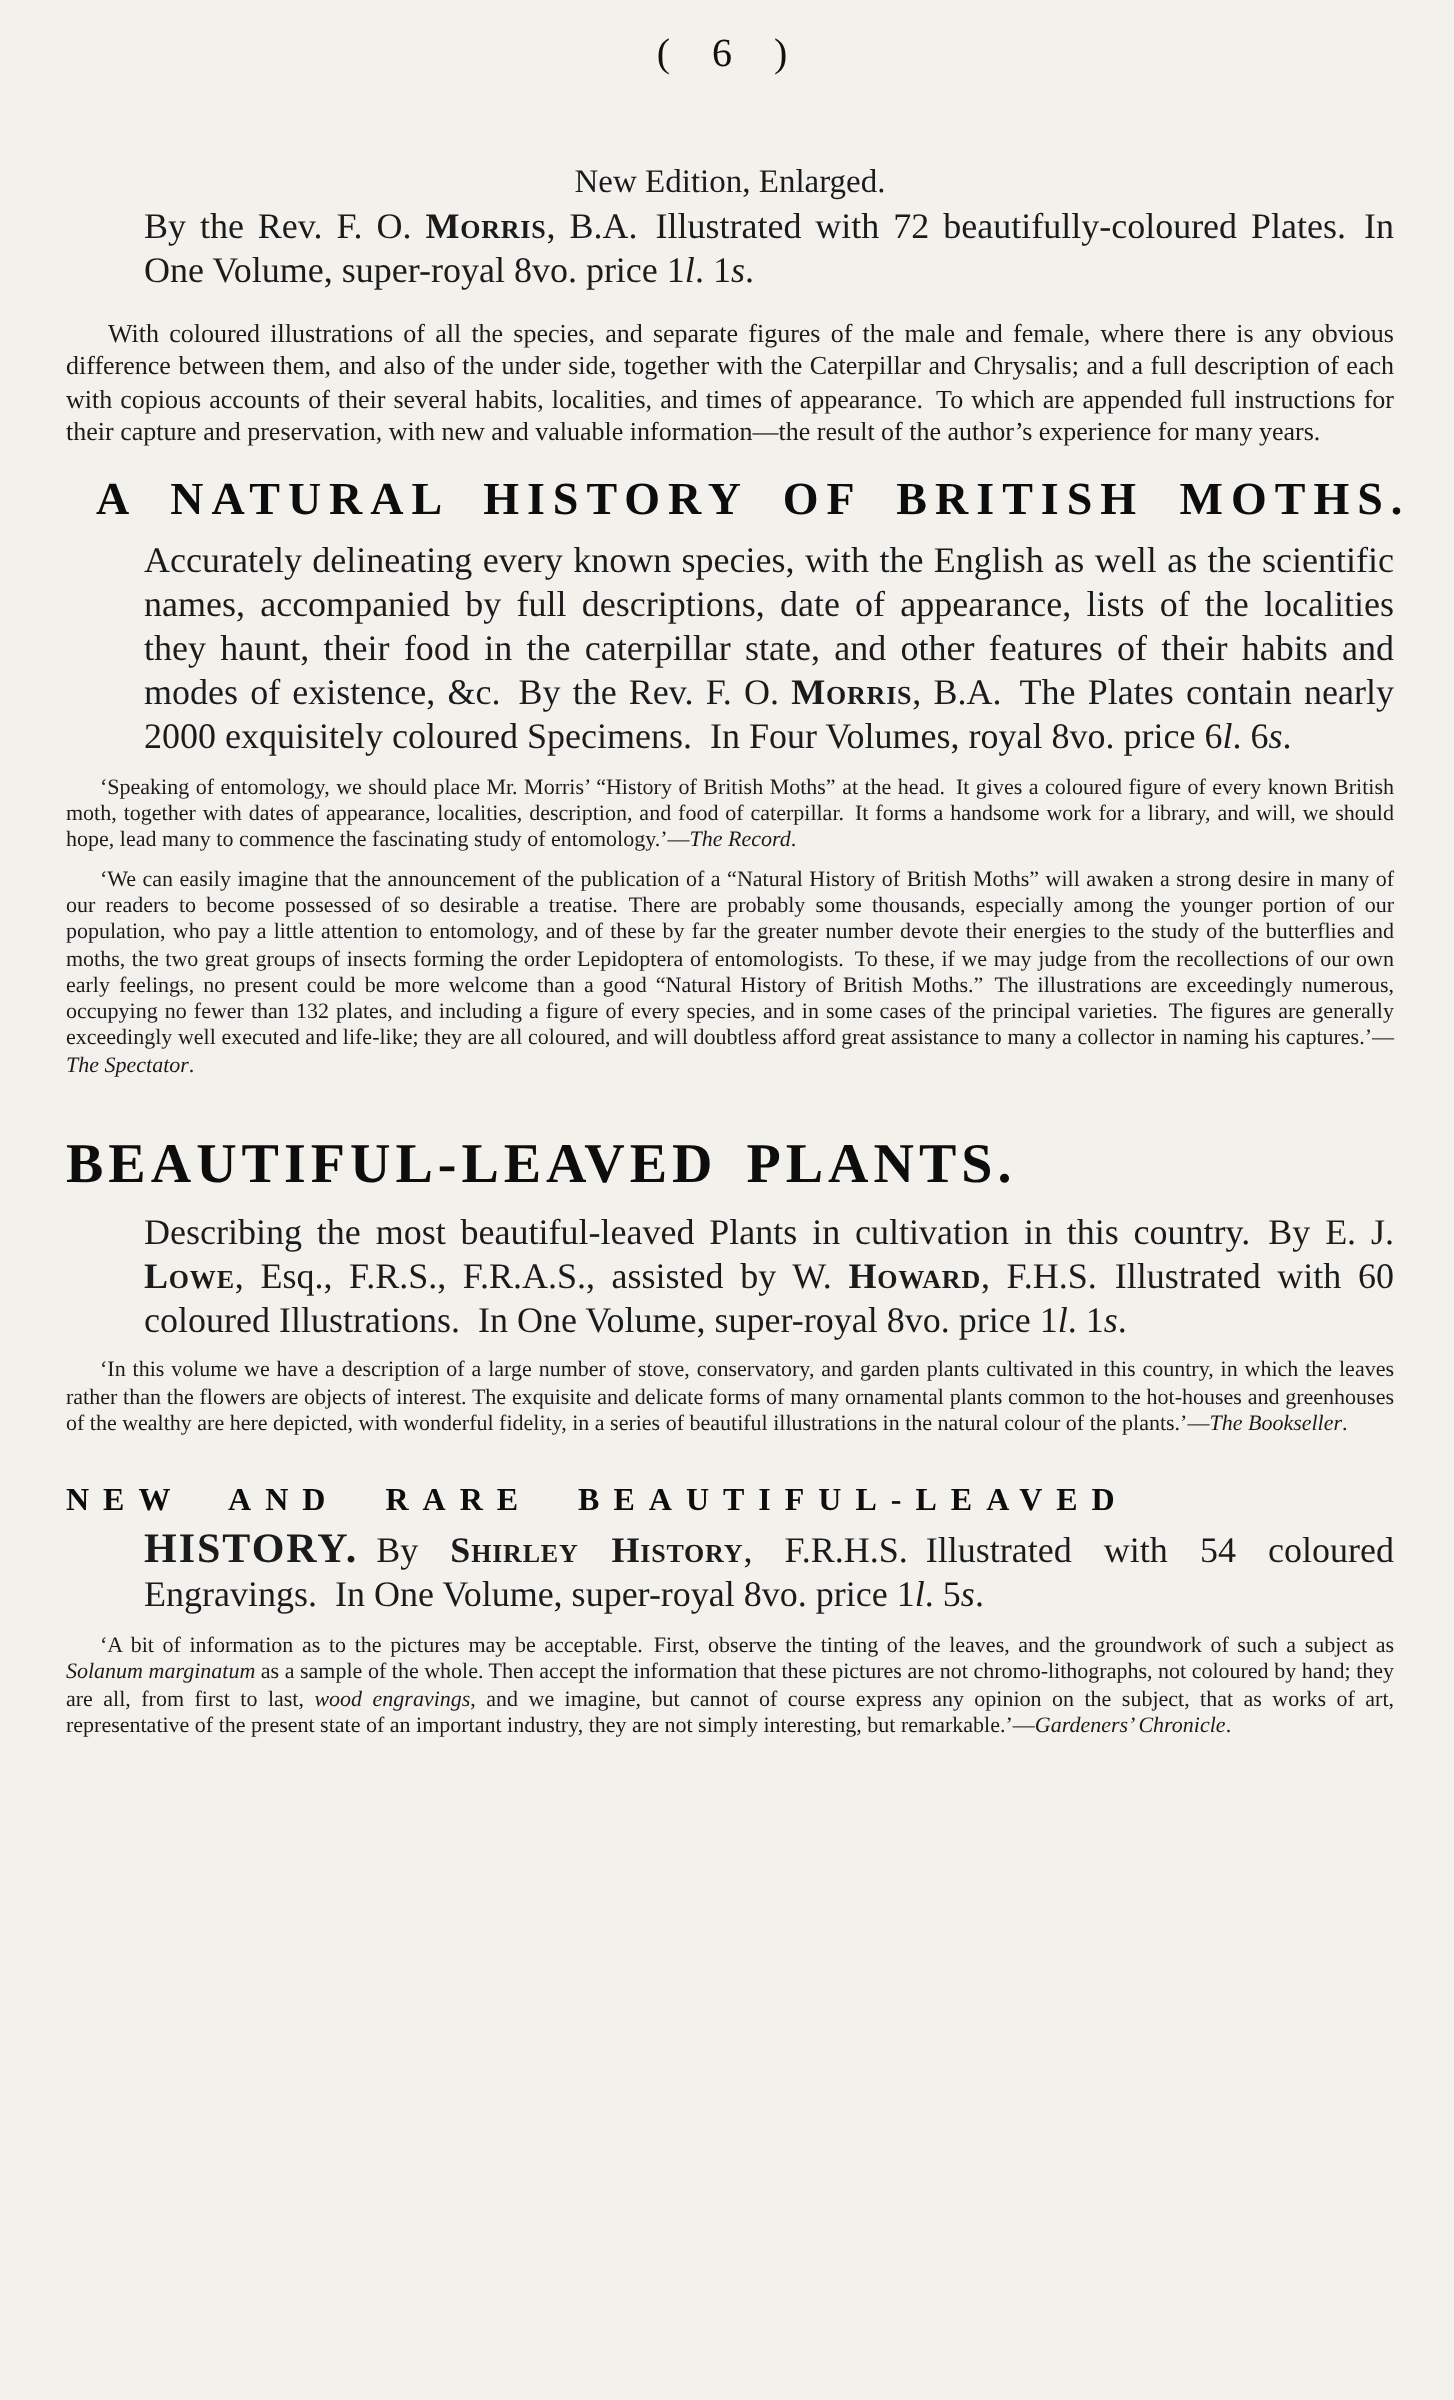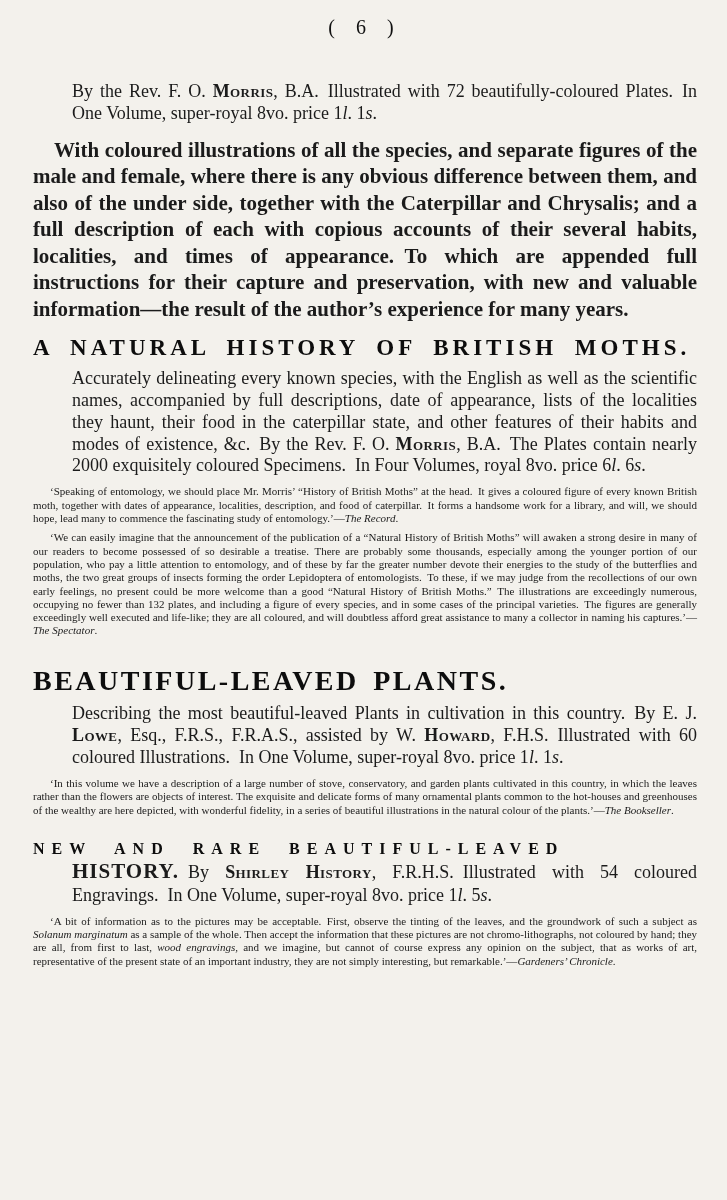--- a/index.html
+++ b/index.html
@@ -30,36 +30,35 @@
     margin-bottom: 2px;
   }
   .title {
     font-weight: bold;
     color: #0d0d0d;
     margin: 0;
     line-height: 1.2;
     white-space: nowrap;
   }
   .t1 { font-size: 23px; letter-spacing: 3.5px; word-spacing: 9px;  margin-bottom: 3px; }
-  .t2 { font-size: 23px; letter-spacing: 4px;   word-spacing: 8px;  margin: 12px 0 6px; }
+  .t2 { font-size: 23px; letter-spacing: 4px;   word-spacing: 8px;  margin: 12px 15px 6px; }
   .t3 { font-size: 28px; letter-spacing: 2.5px; word-spacing: 5px;  margin: 26px 0 6px; }
   .t4 { font-size: 16px; letter-spacing: 7px;   word-spacing: 12px; margin: 22px 0 1px; }
   .desc {
     font-size: 18px;
     line-height: 1.22;
     text-align: justify;
     margin: 0 0 0 39px;
   }
   .para-medium {
-    font-size: 21px;
+    font-size: 13px;
     line-height: 1.26;
     text-align: justify;
     text-indent: 21px;
     margin: 12px 0 0;
-    font-weight: bold;
   }
   .quote {
     font-size: 11px;
     line-height: 1.21;
     text-align: justify;
     text-indent: 17px;
     margin: 8px 0 0;
   }
   .quote + .quote { margin-top: 6px; }
   .seg-i  { font-style: italic; }
@@ -68,20 +67,21 @@
   section { display: block; }
 </style>
 </head>
 <body>
 
 <div class="page">
 
   <div class="page-number">( 6 )</div>
 
   <section>
+    <div class="edition-note">New Edition, Enlarged.</div>
     <p class="desc"><span>By the Rev. F. O. </span><span class="seg-sc">Morris</span><span>, B.A. Illustrated with 72 beautifully-coloured Plates. In One Volume, super-royal 8vo. price 1</span><span class="seg-i">l</span><span>. 1</span><span class="seg-i">s</span><span>.</span></p>
     <p class="para-medium"><span>With coloured illustrations of all the species, and separate figures of the male and female, where there is any obvious difference between them, and also of the under side, together with the Caterpillar and Chrysalis; and a full description of each with copious accounts of their several habits, localities, and times of appearance. To which are appended full instructions for their capture and preservation, with new and valuable information—the result of the author’s experience for many years.</span></p>
   </section>
 
   <section>
     <h2 class="title t2">A NATURAL HISTORY OF BRITISH MOTHS.</h2>
     <p class="desc"><span>Accurately delineating every known species, with the English as well as the scientific names, accompanied by full descriptions, date of appearance, lists of the localities they haunt, their food in the caterpillar state, and other features of their habits and modes of existence, &amp;c. By the Rev. F. O. </span><span class="seg-sc">Morris</span><span>, B.A. The Plates contain nearly 2000 exquisitely coloured Specimens. In Four Volumes, royal 8vo. price 6</span><span class="seg-i">l</span><span>. 6</span><span class="seg-i">s</span><span>.</span></p>
     <p class="quote"><span>‘Speaking of entomology, we should place Mr. Morris’ “History of British Moths” at the head. It gives a coloured figure of every known British moth, together with dates of appearance, localities, description, and food of caterpillar. It forms a handsome work for a library, and will, we should hope, lead many to commence the fascinating study of entomology.’—</span><span class="seg-i">The Record</span><span>.</span></p>
     <p class="quote"><span>‘We can easily imagine that the announcement of the publication of a “Natural History of British Moths” will awaken a strong desire in many of our readers to become possessed of so desirable a treatise. There are probably some thousands, especially among the younger portion of our population, who pay a little attention to entomology, and of these by far the greater number devote their energies to the study of the butterflies and moths, the two great groups of insects forming the order Lepidoptera of entomologists. To these, if we may judge from the recollections of our own early feelings, no present could be more welcome than a good “Natural History of British Moths.” The illustrations are exceedingly numerous, occupying no fewer than 132 plates, and including a figure of every species, and in some cases of the principal varieties. The figures are generally exceedingly well executed and life-like; they are all coloured, and will doubtless afford great assistance to many a collector in naming his captures.’—</span><span class="seg-i">The Spectator</span><span>.</span></p>
   </section>

